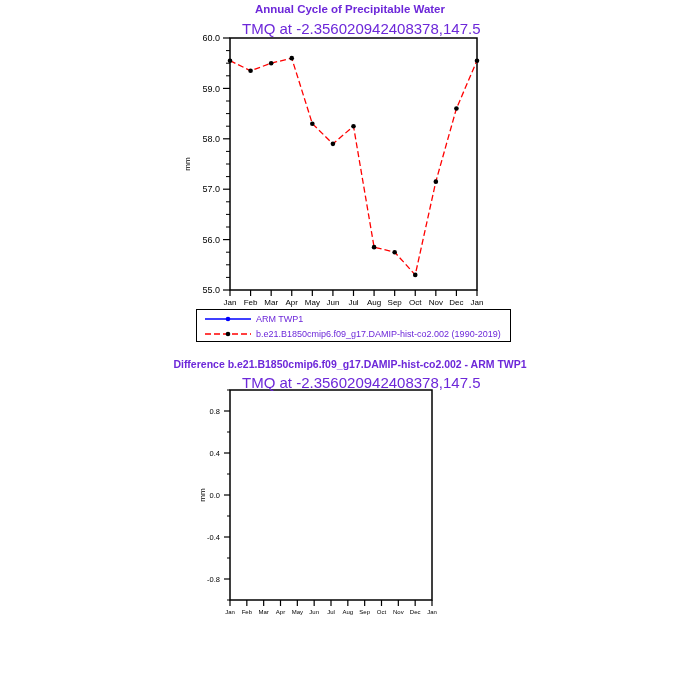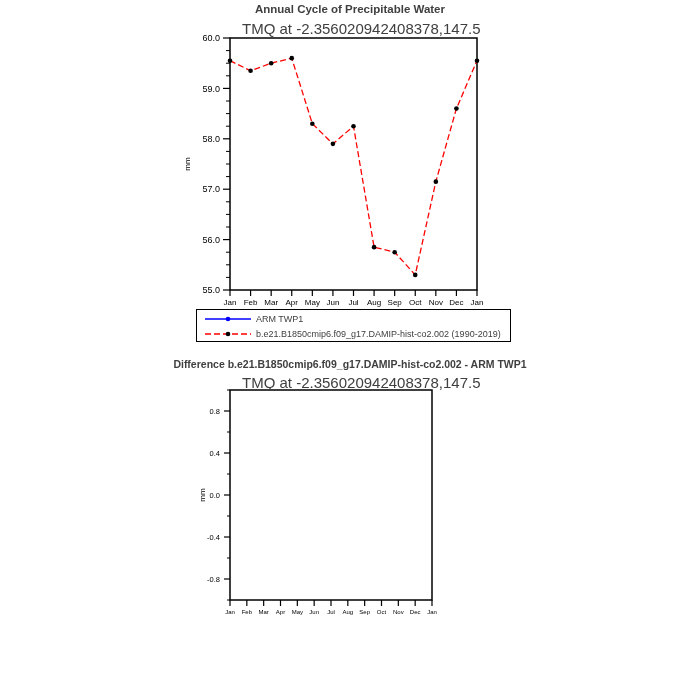--- a/index.html
+++ b/index.html
@@ -1,17 +1,17 @@
 <!DOCTYPE html>
 <html><head>
 <meta charset="utf-8">
 <style>
   html,body{margin:0;padding:0;background:#ffffff;}
   .page{position:relative;width:700px;height:700px;background:#ffffff;overflow:hidden;
-        font-family:"Liberation Sans", sans-serif;color:#404040;}
+        font-family:"Liberation Sans", sans-serif;color:#6d28d9;}
   #plot-svg{position:absolute;left:0;top:0;}
   .chart-title{position:absolute;left:0;width:700px;text-align:center;font-weight:bold;}
   .title-top{top:3px;font-size:11.5px;}
   .title-bottom{top:358px;font-size:10.5px;}
   .chart-subtitle{position:absolute;font-size:15px;}
   .subtitle-top{top:20px;left:242px;}
   .subtitle-bottom{top:374px;left:242px;}
   .legend{position:absolute;left:196px;top:309px;width:315px;height:33px;
           border:1.4px solid #000;background:#fff;box-sizing:border-box;padding-top:1px;}
   .legend-row{display:flex;align-items:center;height:15px;padding-left:8px;}

